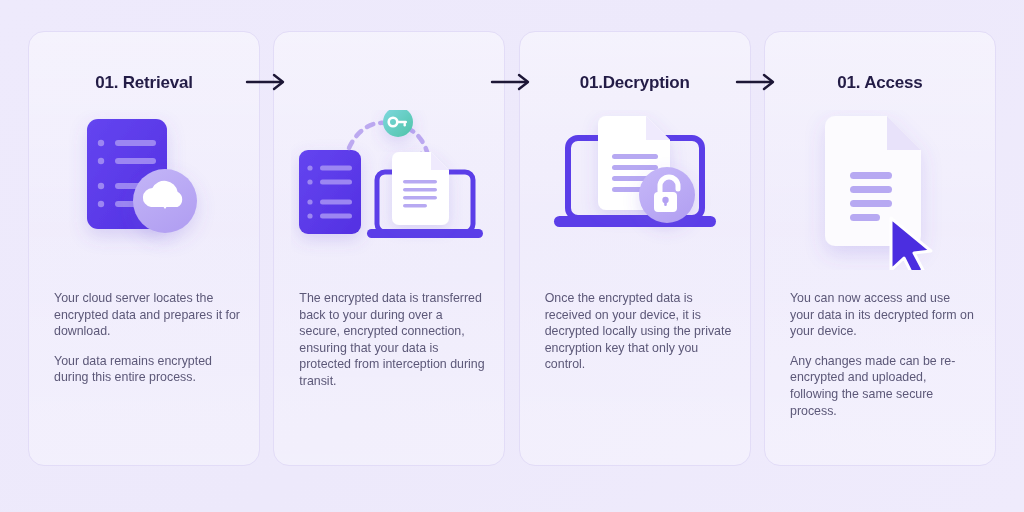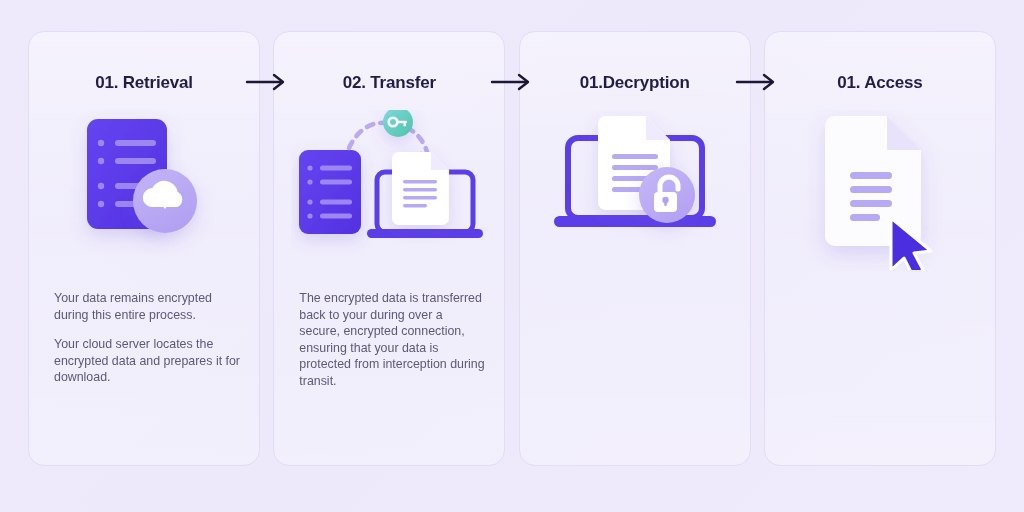--- a/index.html
+++ b/index.html
@@ -104,27 +104,26 @@
           <rect x="46" y="91" width="41" height="6" rx="3" fill="#9C86F2"></rect>
           <circle cx="96" cy="91" r="32" fill="url(#c1circ)" filter="url(#sh1)"></circle>
           <g fill="#FFFFFF">
             <path d="M82 97a9.5 9.5 0 0 1 1.4-18.9 13.5 13.5 0 0 1 25.2 3.6A8.6 8.6 0 0 1 108.5 97z"></path>
             <rect x="92" y="73" width="8" height="20" rx="4"></rect>
             <path d="M88 88l8 11 8-11z"></path>
           </g>
         </svg>
       </div>
       <div class="body-text">
+        <p>Your cloud server locates the encrypted data and prepares it for download.</p>
         <p>Your data remains encrypted during this entire process.</p>
-        <p>Your cloud server locates the encrypted data and prepares it for download.</p>
-      </div>
-    </div>
-
-    <div class="card">
-      <div class="card-title">02. Transfer</div>
+      </div>
+    </div>
+
+    <div class="card">
       <div class="art">
         <svg width="196" height="160" viewBox="0 0 196 160">
           <defs>
             <linearGradient id="c2srv" x1="0" y1="0" x2="1" y2="1">
               <stop offset="0%" stop-color="#6445F0"></stop>
               <stop offset="100%" stop-color="#5330E2"></stop>
             </linearGradient>
             <linearGradient id="c2key" x1="0" y1="0" x2="1" y2="1">
               <stop offset="0%" stop-color="#7FD8E0"></stop>
               <stop offset="100%" stop-color="#4FC4A8"></stop>
@@ -204,20 +203,23 @@
 
           <circle cx="125" cy="85" r="28" fill="url(#c3circ)" filter="url(#sh3)"></circle>
           <g>
             <rect x="112" y="82" width="23" height="20" rx="4" fill="#FFFFFF"></rect>
             <path d="M118 82 v-6 a9 9 0 0 1 18 0 v3" fill="none" stroke="#FFFFFF" stroke-width="5" stroke-linecap="round"></path>
             <circle cx="123.5" cy="90" r="3.2" fill="#B3A1F2"></circle>
             <rect x="122.2" y="90" width="2.6" height="6" rx="1.3" fill="#B3A1F2"></rect>
           </g>
         </svg>
       </div>
+      <div class="body-text">
+        <p>Once the encrypted data is received on your device, it is decrypted locally using the private encryption key that only you control.</p>
+      </div>
     </div>
 
     <div class="card">
       <div class="card-title">01. Access</div>
       <div class="art">
         <svg width="150" height="160" viewBox="0 0 150 160">
           <defs>
             <filter id="sh4" x="-40%" y="-40%" width="190%" height="190%">
               <feDropShadow dx="0" dy="8" stdDeviation="10" flood-color="#6F57D8" flood-opacity="0.18"></feDropShadow>
             </filter>
@@ -228,20 +230,24 @@
           </g>
           <rect x="45" y="62" width="42" height="7" rx="3.5" fill="#B7A9F2"></rect>
           <rect x="45" y="76" width="42" height="7" rx="3.5" fill="#B7A9F2"></rect>
           <rect x="45" y="90" width="42" height="7" rx="3.5" fill="#B7A9F2"></rect>
           <rect x="45" y="104" width="30" height="7" rx="3.5" fill="#B7A9F2"></rect>
           <g>
             <path d="M86 108 L86 160 L99 148 L108 166 L118 160 L109 143 L126 141 Z" fill="#4B2EE0" stroke="#FFFFFF" stroke-width="3" stroke-linejoin="round"></path>
           </g>
         </svg>
       </div>
+      <div class="body-text">
+        <p>You can now access and use your data in its decrypted form on your device.</p>
+        <p>Any changes made can be re-encrypted and uploaded, following the same secure process.</p>
+      </div>
     </div>
 
   </div>
 
   <div class="arrow arrow-1">
     <svg width="44" height="20" viewBox="0 0 44 20">
       <path d="M2 10 H36" stroke="#1D1736" stroke-width="2.4" stroke-linecap="round"></path>
       <path d="M29 3 L38 10 L29 17" fill="none" stroke="#1D1736" stroke-width="2.4" stroke-linecap="round" stroke-linejoin="round"></path>
     </svg>
   </div>

